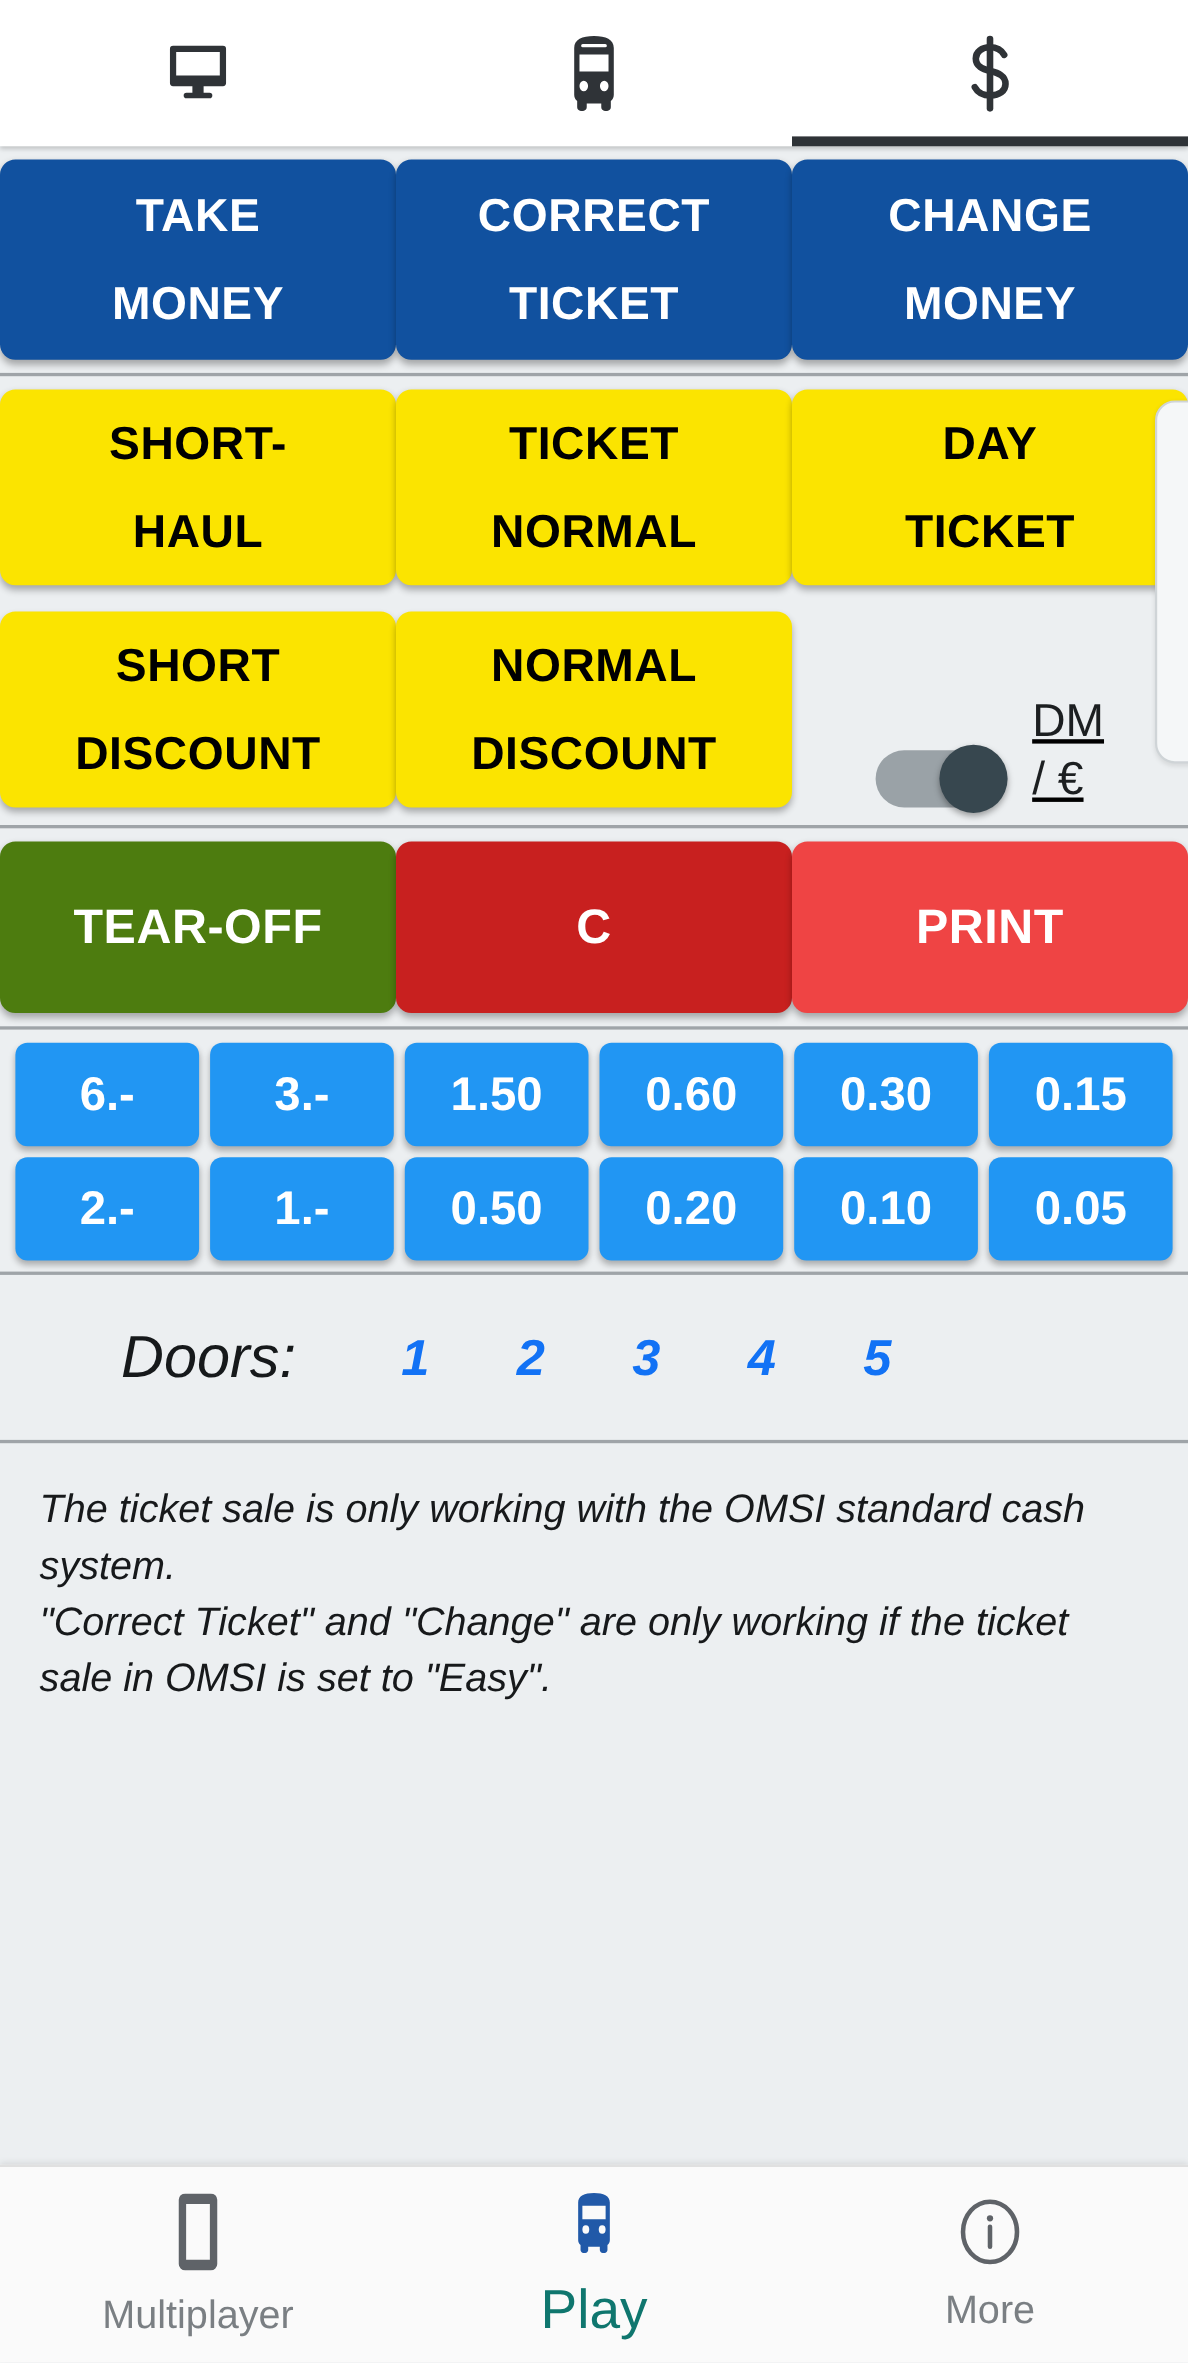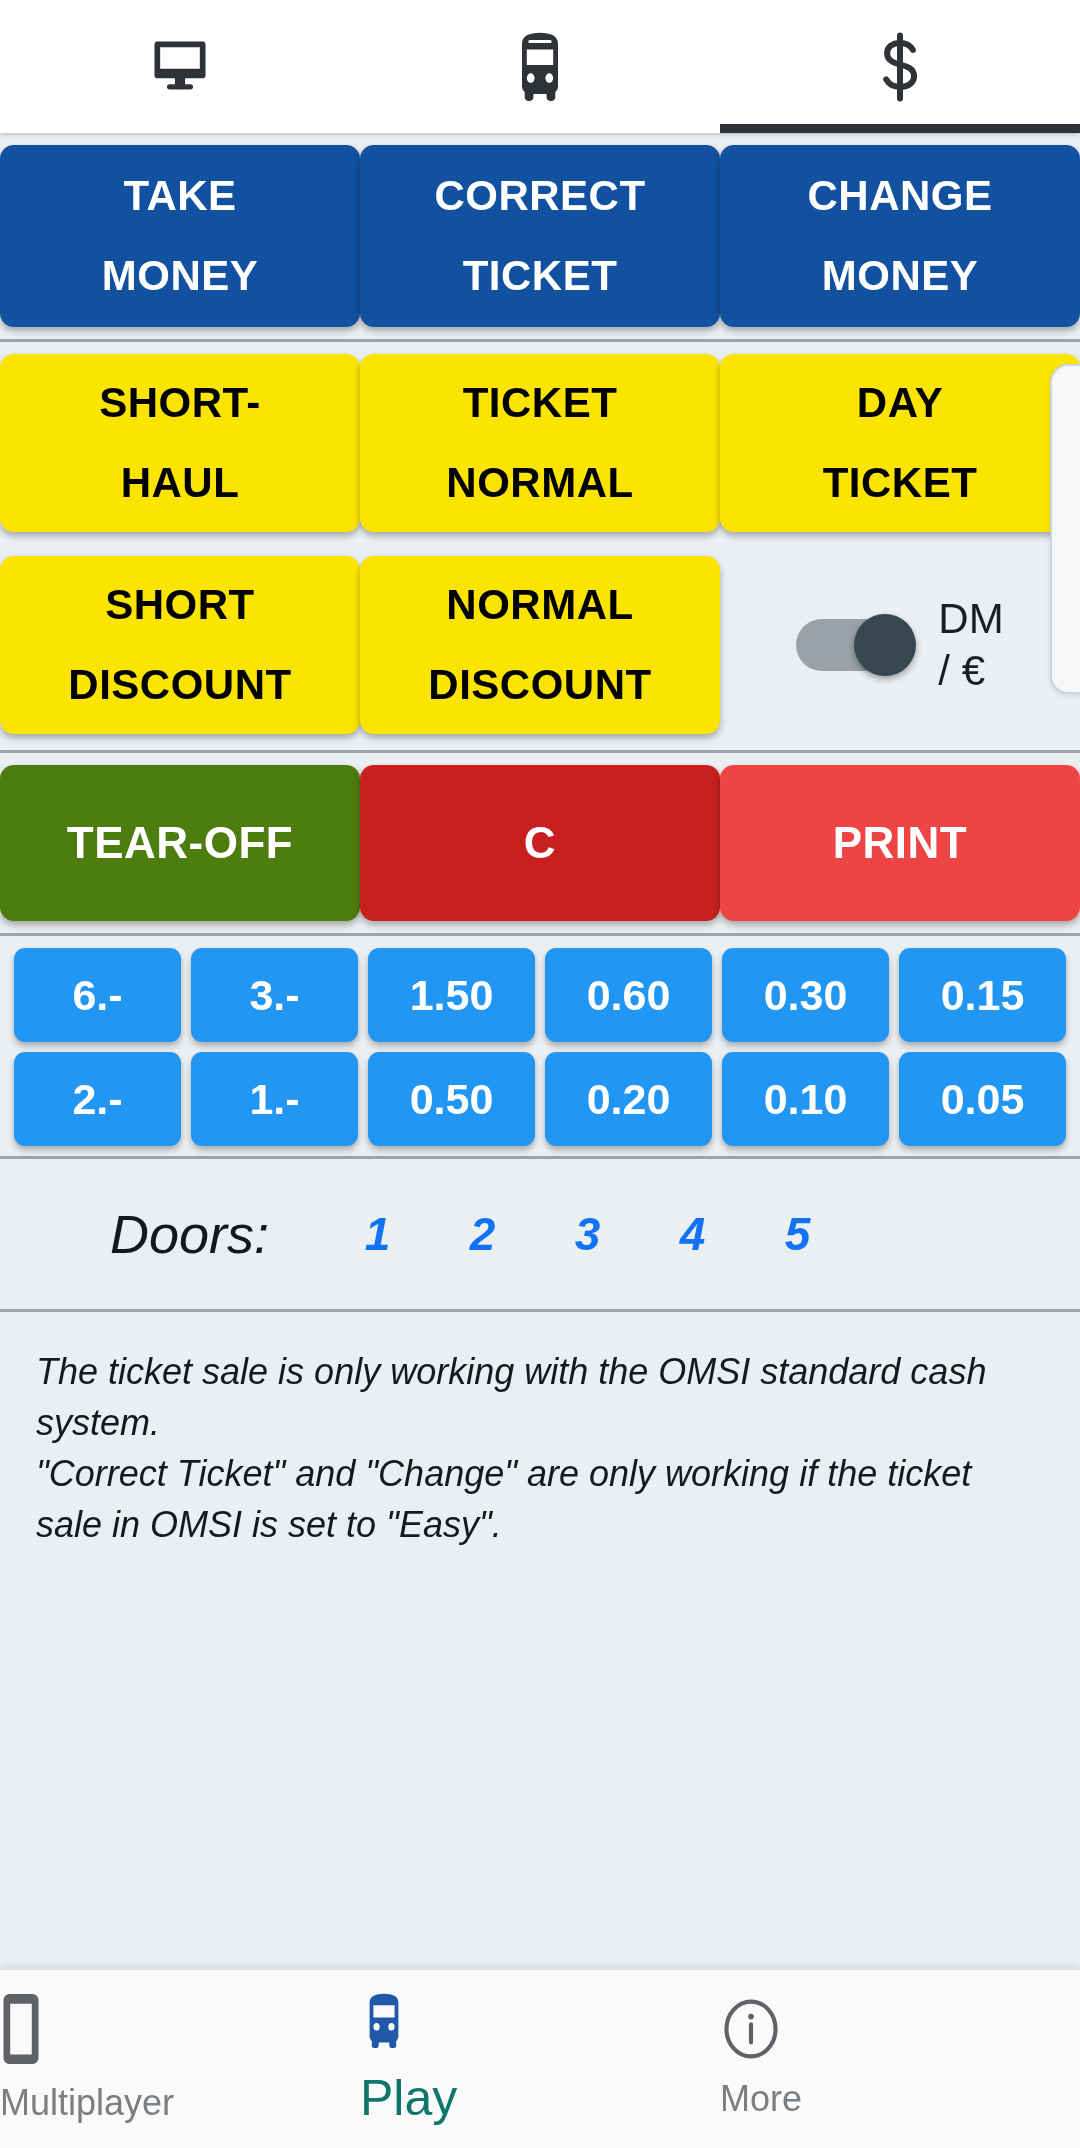--- a/index.html
+++ b/index.html
@@ -92,24 +92,25 @@
     background: #f5f7f8;
     border: 2px solid #cfd4d7;
     border-radius: 18px;
     box-shadow: 0 2px 5px rgba(0,0,0,.10);
   }
 
   
   .toggle-cell {
     flex: 1 1 0;
     display: flex;
-    align-items: center;
+    align-items: flex-end;
     justify-content: center;
     gap: 26px;
     height: 178px;
+    text-decoration: underline;
   }
   .switch {
     width: 116px; height: 52px;
     border-radius: 26px;
     background: #9aa2a7;
     position: relative;
     cursor: pointer;
     flex: 0 0 auto;
   }
   .switch .thumb {
@@ -194,21 +195,21 @@
     height: 180px;
     background: #fafafa;
     border-top: 2px solid #e0e0e0;
     display: flex;
     flex: 0 0 auto;
     box-shadow: 0 -2px 6px rgba(0,0,0,.10);
   }
   .navitem {
     flex: 1 1 0;
     display: flex; flex-direction: column;
-    align-items: flex-start; justify-content: center;
+    align-items: center; justify-content: center;
     gap: 14px;
     cursor: pointer;
   }
   .navitem .navlabel { font-size: 36px; color: #7a7f83; }
   .navitem.active .navlabel { color: #0f766e; font-size: 50px; }
 </style>
 </head>
 <body>
 
 <div id="app">

